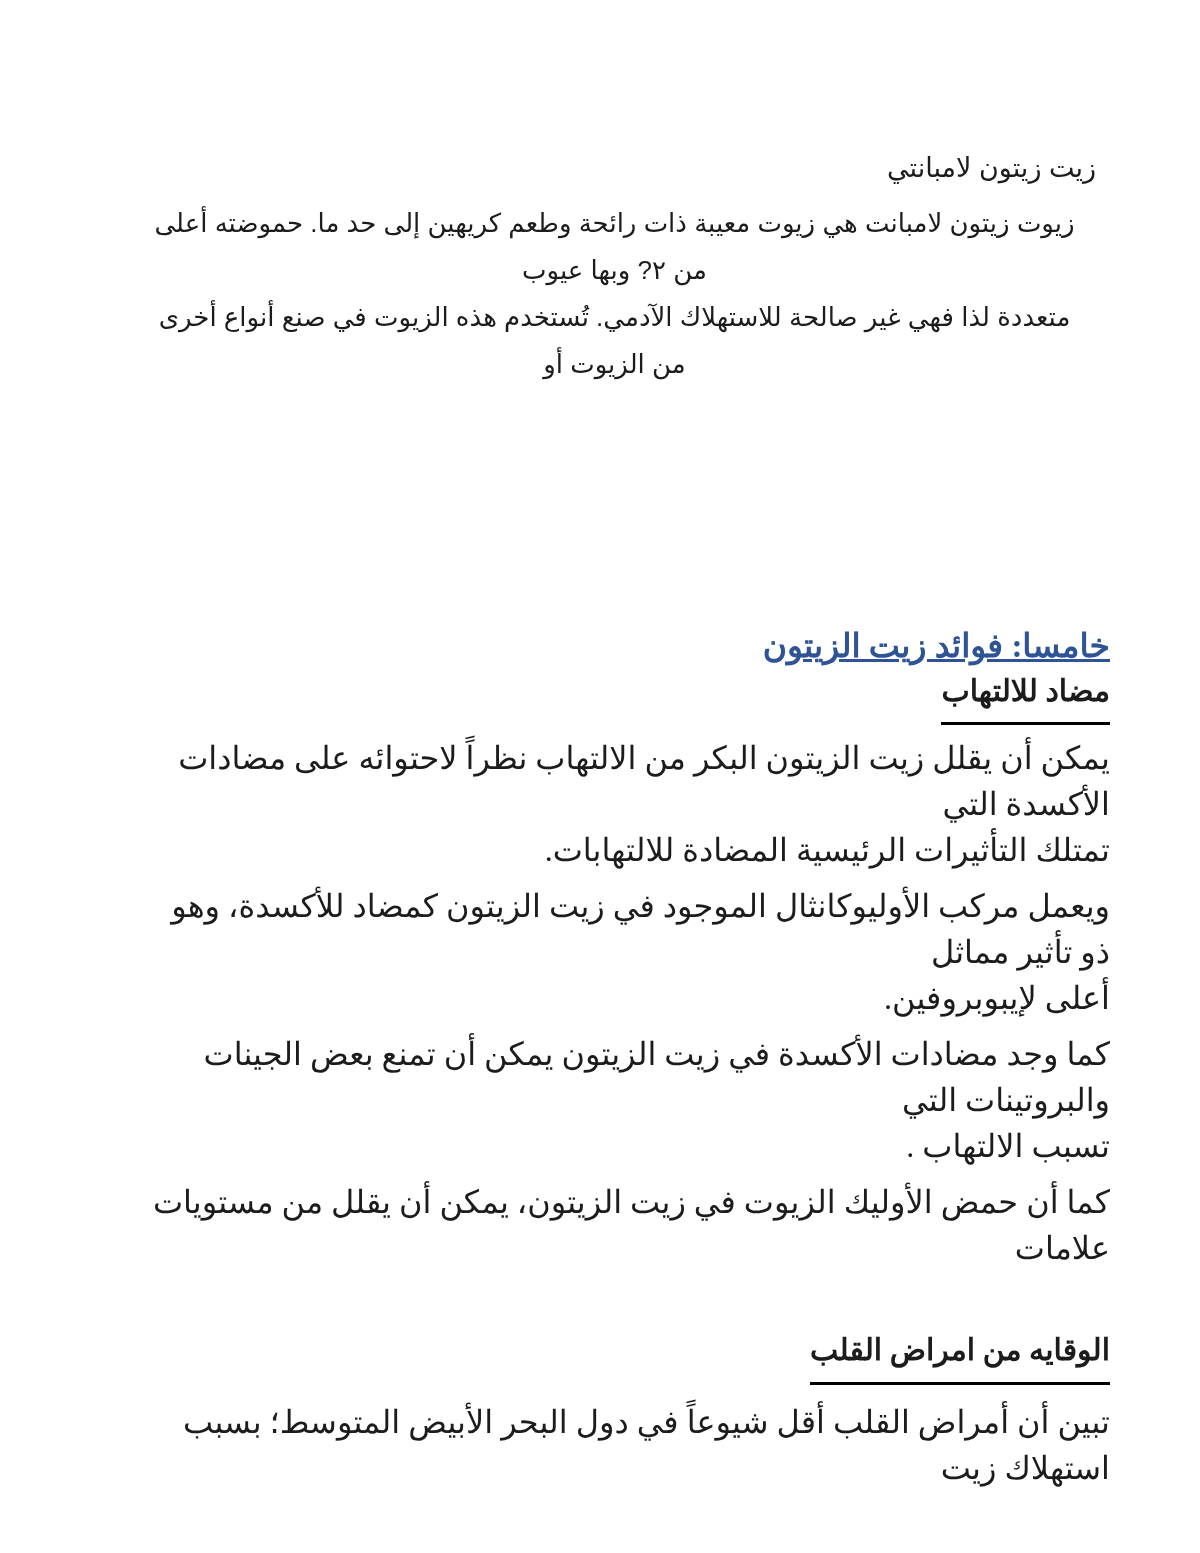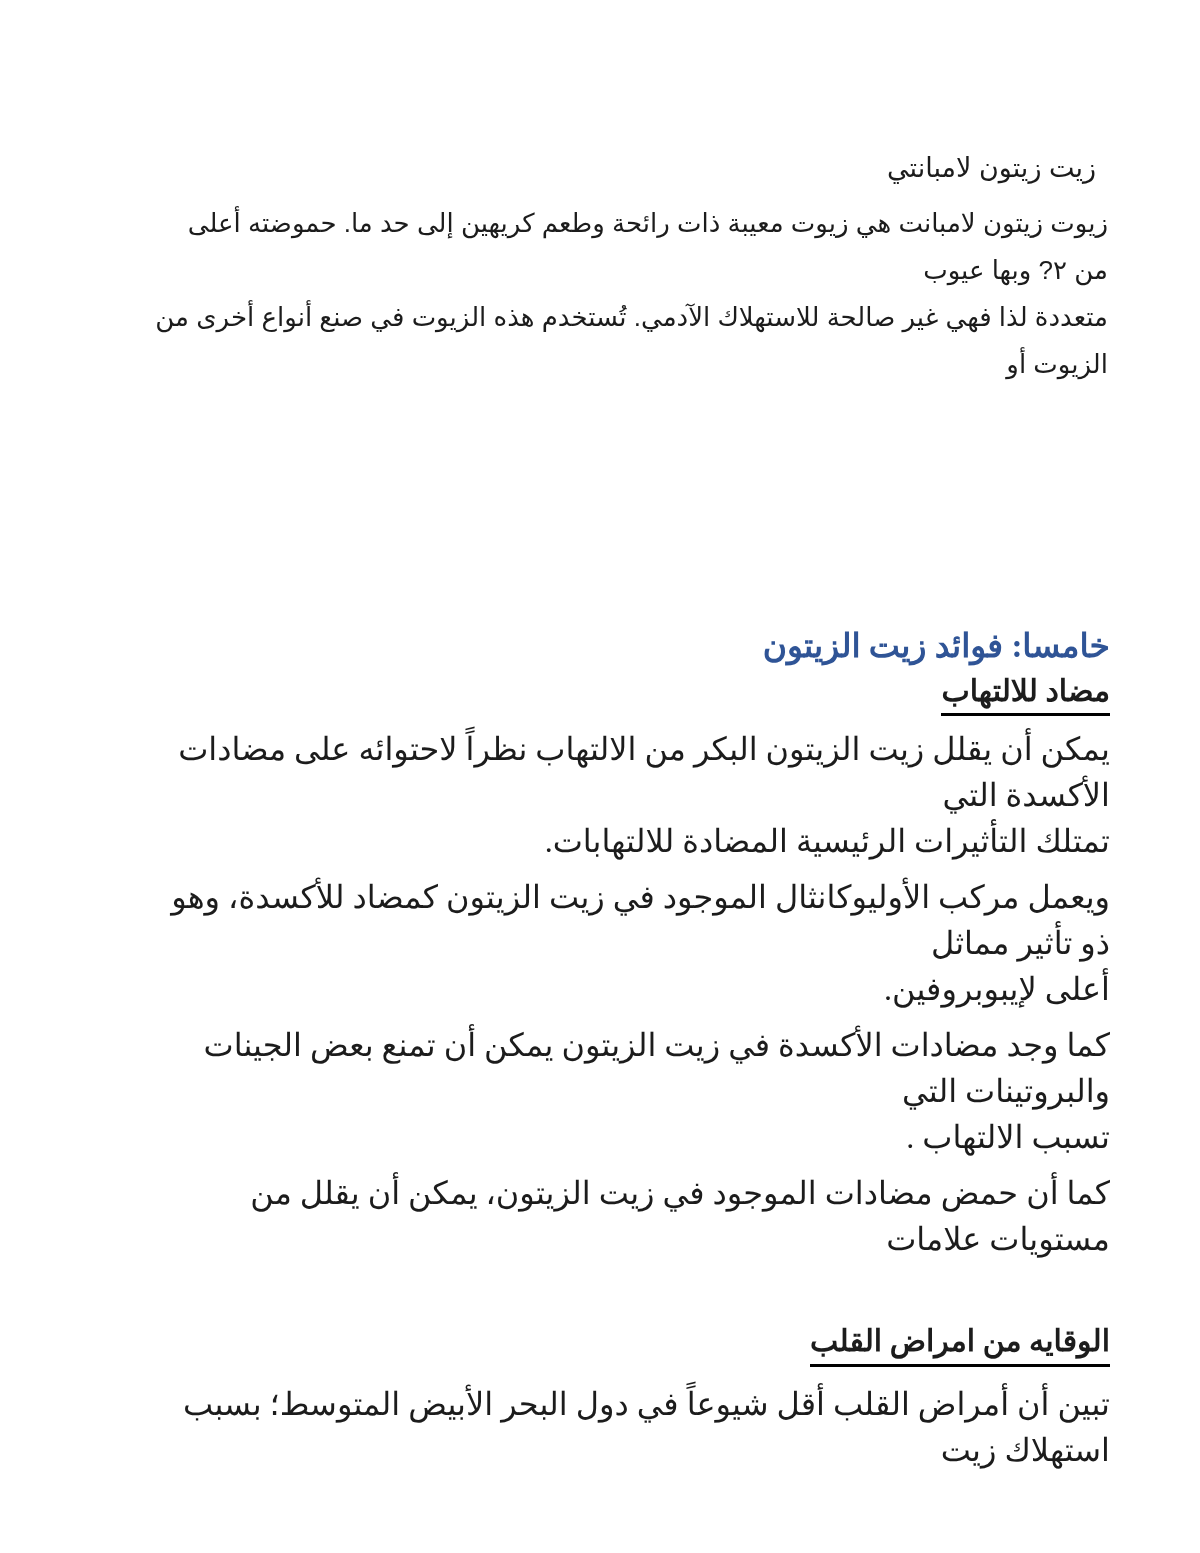--- a/index.html
+++ b/index.html
@@ -4,27 +4,27 @@
 <style>
   html,body{margin:0;padding:0;background:#ffffff;}
   .page{
     width:1200px;height:1553px;background:#ffffff;box-sizing:border-box;
     direction:rtl;text-align:right;color:#1c1c1c;position:relative;
     padding:148px 90px 0 150px;overflow:hidden;
   }
   
   .sans{font-family:"Liberation Sans","DejaVu Sans",sans-serif;}
   .intro-title{font-size:27px;line-height:40px;margin:0 14px 12px 0;}
-  .intro-para{font-size:26px;line-height:47px;margin:0 2px 0 0;}
+  .intro-para{font-size:26px;line-height:47px;margin:0 31px 0 0;text-align:center;}
   
   .serif{font-family:"Liberation Serif","DejaVu Serif",serif;}
-  .h-blue{font-size:33px;line-height:42px;font-weight:700;margin-top:237px;}
+  .h-blue{font-size:33px;line-height:42px;font-weight:700;margin-top:237px;text-decoration:underline;}
   .h-sub{font-size:30px;line-height:40px;font-weight:700;margin-top:4px;}
   .h-sub .u, .h-sub2 .u{
-    display:inline-block;border-bottom:3px solid #000;padding-bottom:2px;
+    display:inline-block;border-bottom:3px solid #000;padding-bottom:11px;
   }
   .h-sub2{font-size:30px;line-height:42px;font-weight:700;margin-top:58px;}
   .body-para{font-size:32px;line-height:46px;margin-top:10px;}
   .body-para.first{margin-top:10px;}
   .latin-seg{font-family:"Liberation Sans","DejaVu Sans",sans-serif;}
   .line{white-space:normal;}
 </style>
 </head>
 <body>
 
@@ -56,21 +56,21 @@
     <div class="line">ويعمل مركب الأوليوكانثال الموجود في زيت الزيتون كمضاد للأكسدة، وهو ذو تأثير مماثل</div>
     <div class="line">أعلى لإيبوبروفين.</div>
   </div>
 
   <div class="serif body-para">
     <div class="line">كما وجد  مضادات الأكسدة في زيت الزيتون يمكن أن تمنع بعض الجينات والبروتينات التي</div>
     <div class="line">تسبب الالتهاب .</div>
   </div>
 
   <div class="serif body-para">
-    <div class="line">كما أن حمض مضادات الموجود في زيت الزيتون، يمكن أن يقلل من مستويات علامات</div>
+    <div class="line">كما أن حمض الأوليك الزيوت في زيت الزيتون، يمكن أن يقلل من مستويات علامات</div>
   </div>
 
   <div class="serif h-sub2">
     <span class="u">الوقايه من امراض القلب</span>
   </div>
 
   <div class="serif body-para" style="margin-top:14px;">
     <div class="line">تبين أن أمراض القلب أقل شيوعاً في دول البحر الأبيض المتوسط؛ بسبب استهلاك زيت</div>
 
   </div>

